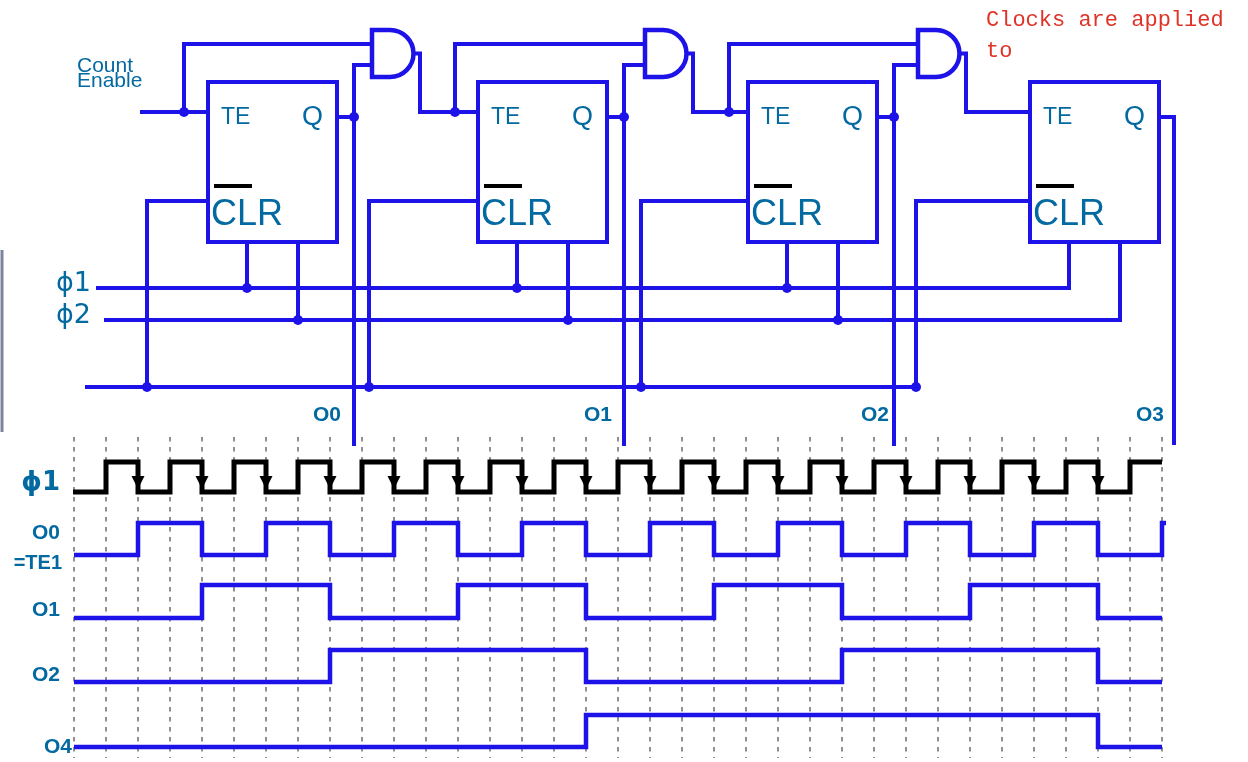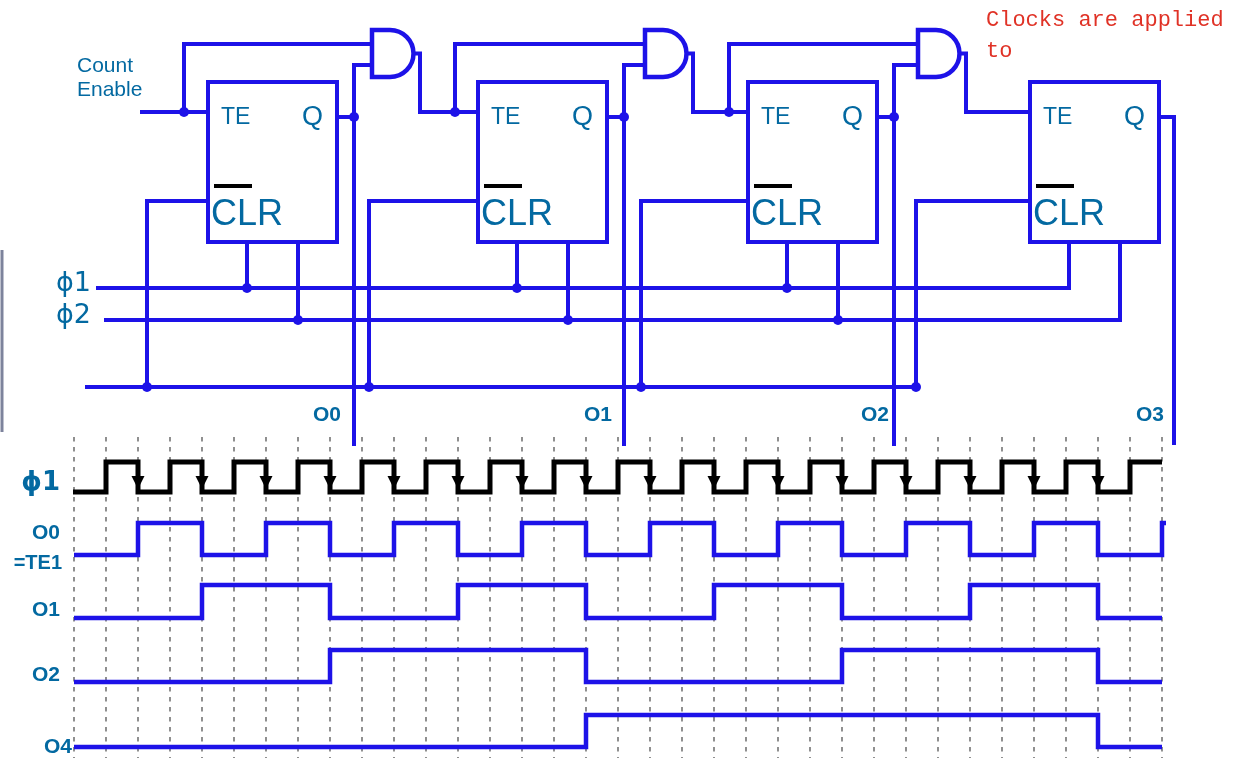--- a/index.html
+++ b/index.html
@@ -149,21 +149,21 @@
           <circle class="dot" cx="916" cy="387" r="5"></circle>
       </g>
     </g>
   </svg>
 
   <div id="note">
     <div class="n1">Clocks are applied to</div>
   </div>
 
   <div class="lbl small" style="left:77px;top:53px;">Count</div>
-  <div class="lbl small" style="left:77px;top:77px;">Enable</div>
+  <div class="lbl small" style="left:77px;top:68px;">Enable</div>
 
   <div class="lbl ff-te" style="left:221px;top:103px;">TE</div>
   <div class="lbl ff-q" style="left:302px;top:101px;">Q</div>
   <div class="clr-bar" style="left:214px;top:184px;"></div>
   <div class="lbl ff-clr" style="left:211px;top:192px;">CLR</div>
 
   <div class="lbl ff-te" style="left:491px;top:103px;">TE</div>
   <div class="lbl ff-q" style="left:572px;top:101px;">Q</div>
   <div class="clr-bar" style="left:484px;top:184px;"></div>
   <div class="lbl ff-clr" style="left:481px;top:192px;">CLR</div>

